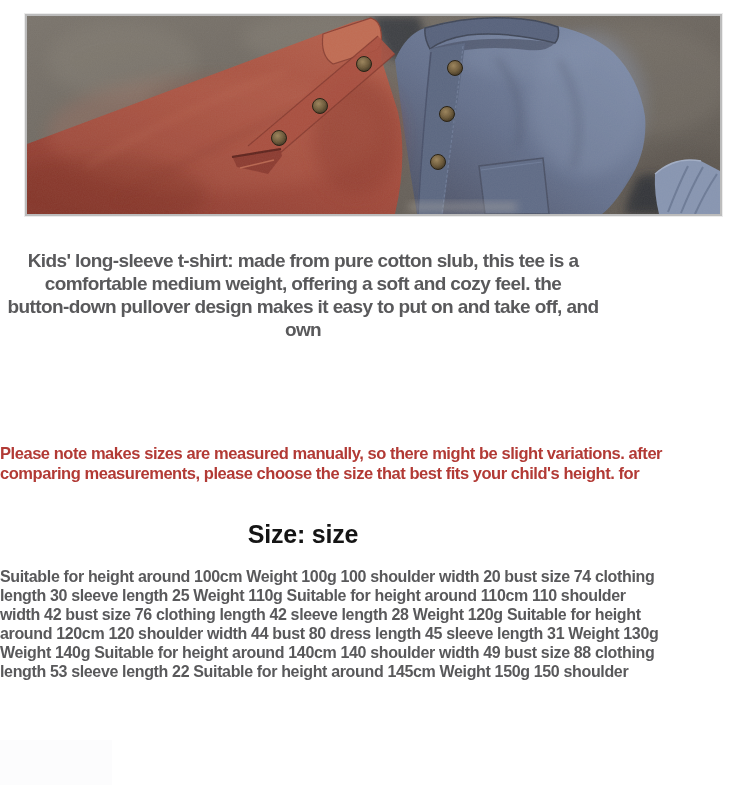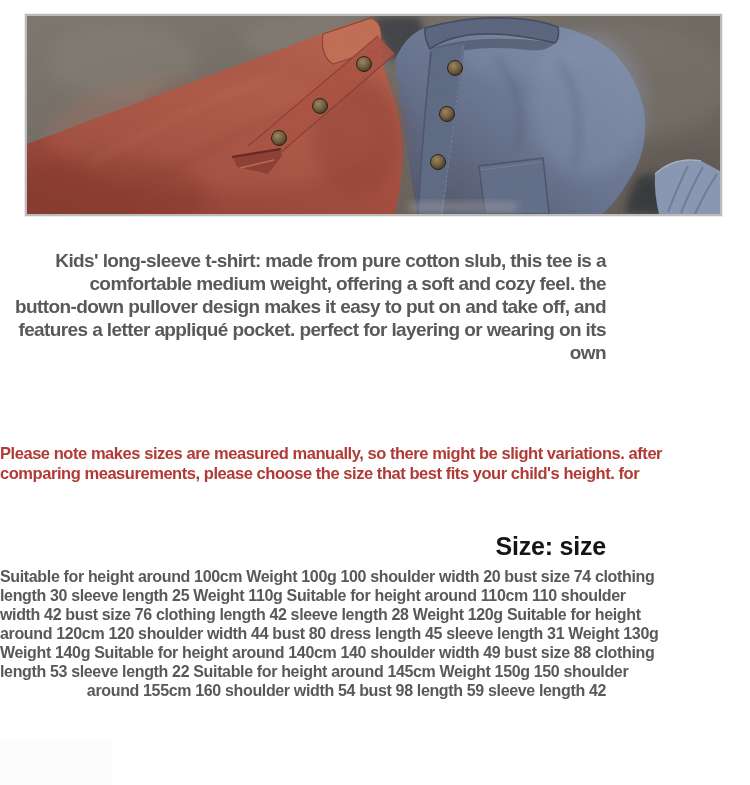--- a/index.html
+++ b/index.html
@@ -6,25 +6,25 @@
   body{
     width:750px;height:785px;background:#ffffff;position:relative;overflow:hidden;
     font-family:"Liberation Sans", sans-serif;
   }
   .photo-frame{
     position:absolute;left:25px;top:14px;width:697px;height:202px;
     border:2px solid #bcbcbc;box-shadow:0 0 0 1px #ececec;box-sizing:border-box;
     background:#6e6861;overflow:hidden;
   }
   .photo-frame svg{display:block;width:693px;height:198px;}
-  .text-block{position:absolute;left:0;width:606px;text-align:right;font-weight:700;}
+  .text-block{position:absolute;left:0;width:606px;text-align:center;font-weight:700;}
   .text-block .ln{white-space:nowrap;}
   .description{top:249px;font-size:19px;line-height:23px;letter-spacing:-0.6px;color:#59595b;}
   .note{top:443px;font-size:16.5px;line-height:20px;letter-spacing:-0.45px;color:#b23a35;}
-  .size-heading{top:528px;font-size:25px;line-height:36px;letter-spacing:-0.2px;color:#151515;}
+  .size-heading{top:516px;font-size:25px;line-height:36px;letter-spacing:-0.2px;color:#151515;}
   .size-details{top:567px;font-size:16px;line-height:19px;letter-spacing:-0.35px;color:#59595b;}
   .footer-artifact{position:absolute;left:0;top:740px;width:112px;height:45px;background:#fcfcfd;}
 </style>
 </head>
 <body>
 
 <div class="photo-frame">
   <svg viewBox="0 0 693 198" preserveAspectRatio="none">
     <defs>
       <linearGradient id="gBg" x1="0" y1="0" x2="1" y2="1">
@@ -132,34 +132,32 @@
     <rect x="382" y="187" width="108" height="8" fill="#b9b2a8" opacity="0.45" filter="url(#b4)"></rect>
 
     <rect x="0" y="0" width="693" height="198" filter="url(#noise)" opacity="0.22"></rect>
   </svg>
 </div>
 
 <div class="text-block description">
   <div class="ln">Kids' long-sleeve t-shirt: made from pure cotton slub, this tee is a</div>
   <div class="ln">comfortable medium weight, offering a soft and cozy feel. the</div>
   <div class="ln">button-down pullover design makes it easy to put on and take off, and</div>
-  <div class="ln">features a letter appliqué pocket. perfect for layering or wearing on its</div>
   <div class="ln">own</div>
 </div>
 
 <div class="text-block note">
   <div class="ln">Please note makes sizes are measured manually, so there might be slight variations. after</div>
   <div class="ln">comparing measurements, please choose the size that best fits your child's height. for</div>
 </div>
 
 <div class="text-block size-heading">Size: size</div>
 
 <div class="text-block size-details">
   <div class="ln">Suitable for height around 100cm Weight 100g 100 shoulder width 20 bust size 74 clothing</div>
   <div class="ln">length 30 sleeve length 25 Weight 110g Suitable for height around 110cm 110 shoulder</div>
   <div class="ln">width 42 bust size 76 clothing length 42 sleeve length 28 Weight 120g Suitable for height</div>
   <div class="ln">around 120cm 120 shoulder width 44 bust 80 dress length 45 sleeve length 31 Weight 130g</div>
   <div class="ln">Weight 140g Suitable for height around 140cm 140 shoulder width 49 bust size 88 clothing</div>
   <div class="ln">length 53 sleeve length 22 Suitable for height around 145cm Weight 150g 150 shoulder</div>
-  <div class="ln">around 155cm 160 shoulder width 54 bust 98 length 59 sleeve length 42</div>
 </div>
 
 <div class="footer-artifact"></div>
 
 </body></html>

